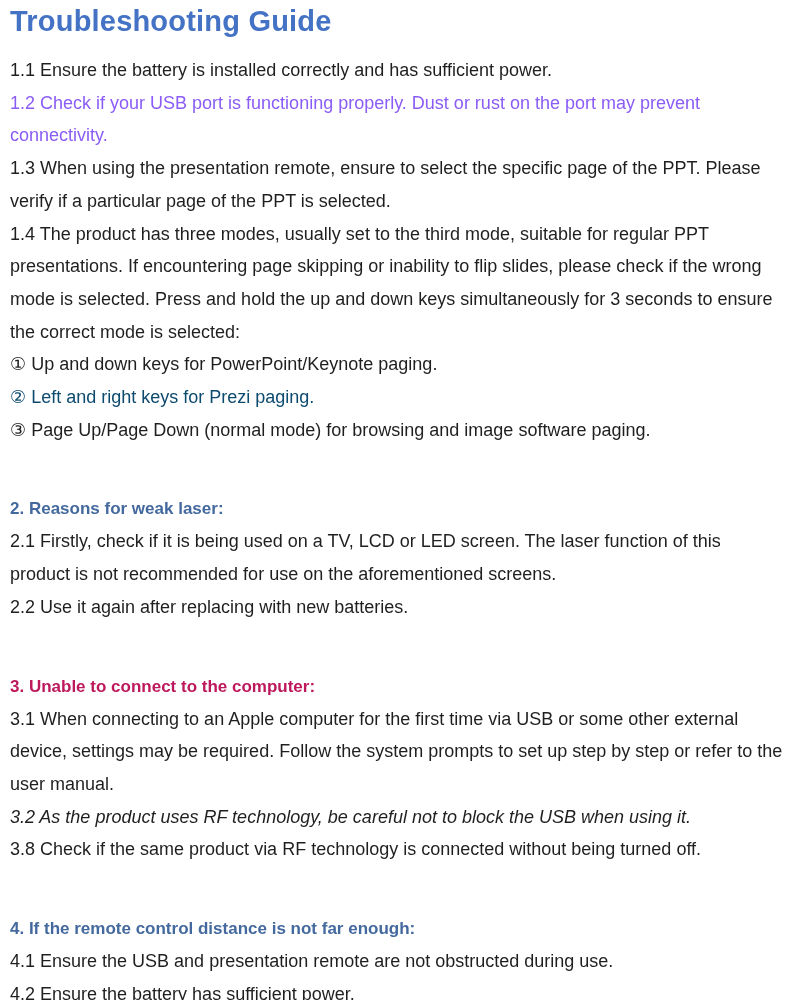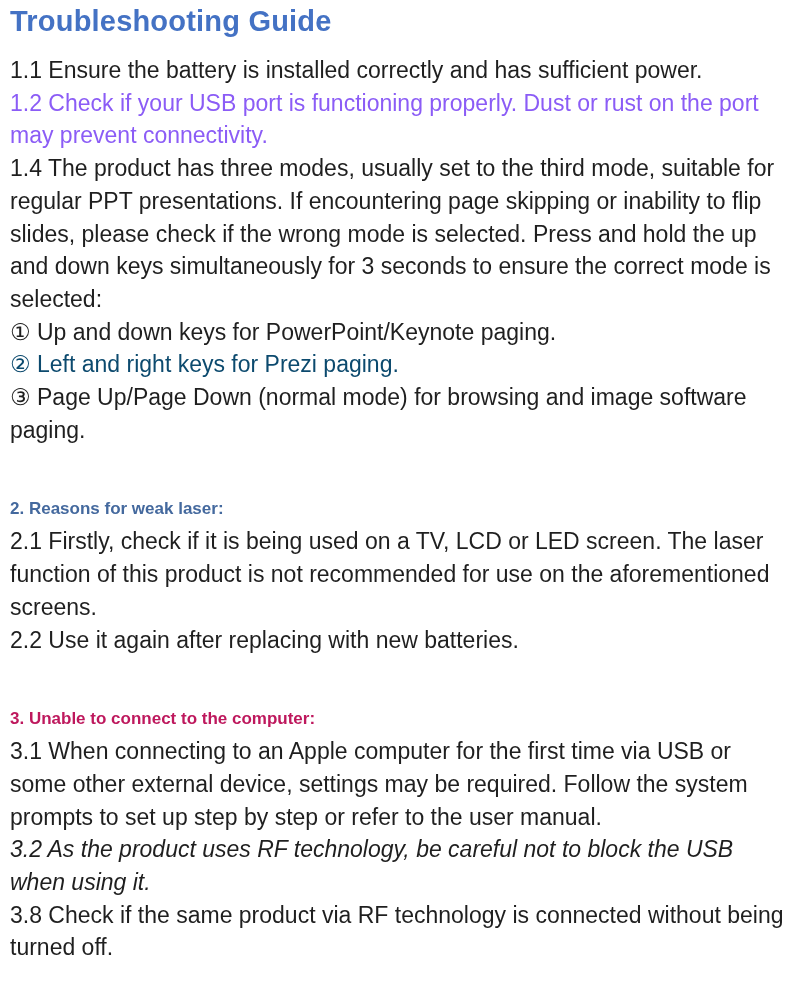--- a/index.html
+++ b/index.html
@@ -28,35 +28,36 @@
   .section-heading {
     font-size: 17px;
     font-weight: bold;
     line-height: 33px;
     margin-top: 30px;
   }
   .section + .section .section-heading {
     margin-top: 46px;
   }
   .para {
-    font-size: 23px;
+    font-size: 18px;
     color: #1f1f1f;
     line-height: 32.7px;
     max-width: 774px;
   }
 </style>
 </head>
 <body>
 
 <div class="page">
   <h1 class="page-title" style="color: rgb(68, 114, 196);">Troubleshooting Guide</h1>
   <div id="sections-container">
   <section class="section">
   <p class="para" style="color: rgb(31, 31, 31);">1.1 Ensure the battery is installed correctly and has sufficient power.</p>
         <p class="para" style="color: #8b5cf6;">1.2 Check if your USB port is functioning properly. Dust or rust on the port may prevent connectivity.</p>
+        <p class="para" style="color: rgb(31, 31, 31);">1.3 When using the presentation remote, ensure to select the specific page of the PPT. Please verify if a particular page of the PPT is selected.</p>
         <p class="para" style="color: rgb(31, 31, 31);">1.4 The product has three modes, usually set to the third mode, suitable for regular PPT presentations. If encountering page skipping or inability to flip slides, please check if the wrong mode is selected. Press and hold the up and down keys simultaneously for 3 seconds to ensure the correct mode is selected:</p>
         <p class="para" style="color: rgb(31, 31, 31);">① Up and down keys for PowerPoint/Keynote paging.</p>
         <p class="para" style="color: #0c4a6e;">② Left and right keys for Prezi paging.</p>
         <p class="para" style="color: rgb(31, 31, 31);">③ Page Up/Page Down (normal mode) for browsing and image software paging.</p>
       </section>
 
   <section class="section">
     <h2 class="section-heading" style="color: rgb(68, 105, 158);">2. Reasons for weak laser:</h2>
   <p class="para" style="color: rgb(31, 31, 31);">2.1 Firstly, check if it is being used on a TV, LCD or LED screen. The laser function of this product is not recommended for use on the aforementioned screens.</p>
         <p class="para" style="color: rgb(31, 31, 31);">2.2 Use it again after replacing with new batteries.</p>
@@ -64,16 +65,17 @@
 
   <section class="section">
     <h2 class="section-heading" style="color: #be185d;">3. Unable to connect to the computer:</h2>
   <p class="para" style="color: rgb(31, 31, 31);">3.1 When connecting to an Apple computer for the first time via USB or some other external device, settings may be required. Follow the system prompts to set up step by step or refer to the user manual.</p>
         <p class="para" style="color: rgb(31, 31, 31); font-style: italic;">3.2 As the product uses RF technology, be careful not to block the USB when using it.</p>
         <p class="para" style="color: rgb(31, 31, 31);">3.8 Check if the same product via RF technology is connected without being turned off.</p>
       </section>
 
   <section class="section">
     <h2 class="section-heading" style="color: rgb(68, 105, 158);">4. If the remote control distance is not far enough:</h2>
+  <p class="para" style="color: rgb(31, 31, 31);">4.1 Ensure the USB and presentation remote are not obstructed during use.</p>
         <p class="para" style="color: rgb(31, 31, 31);">4.2 Ensure the battery has sufficient power.</p>
       </section>
 </div>
 </div>
 
 </body></html>

